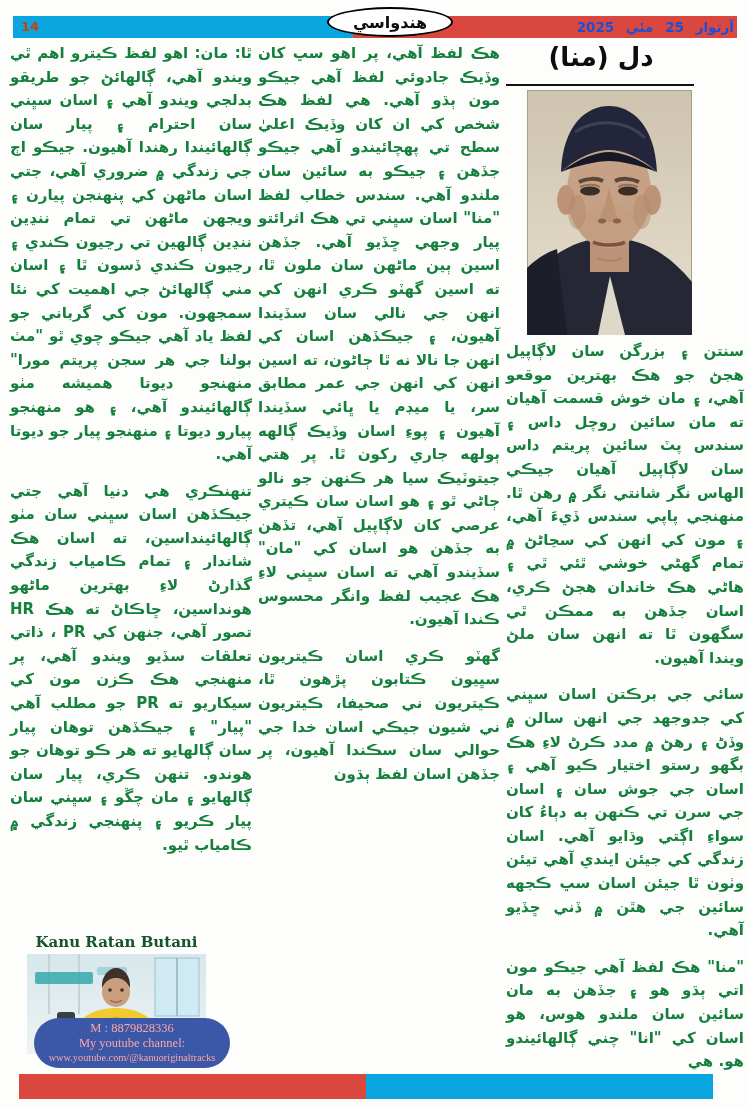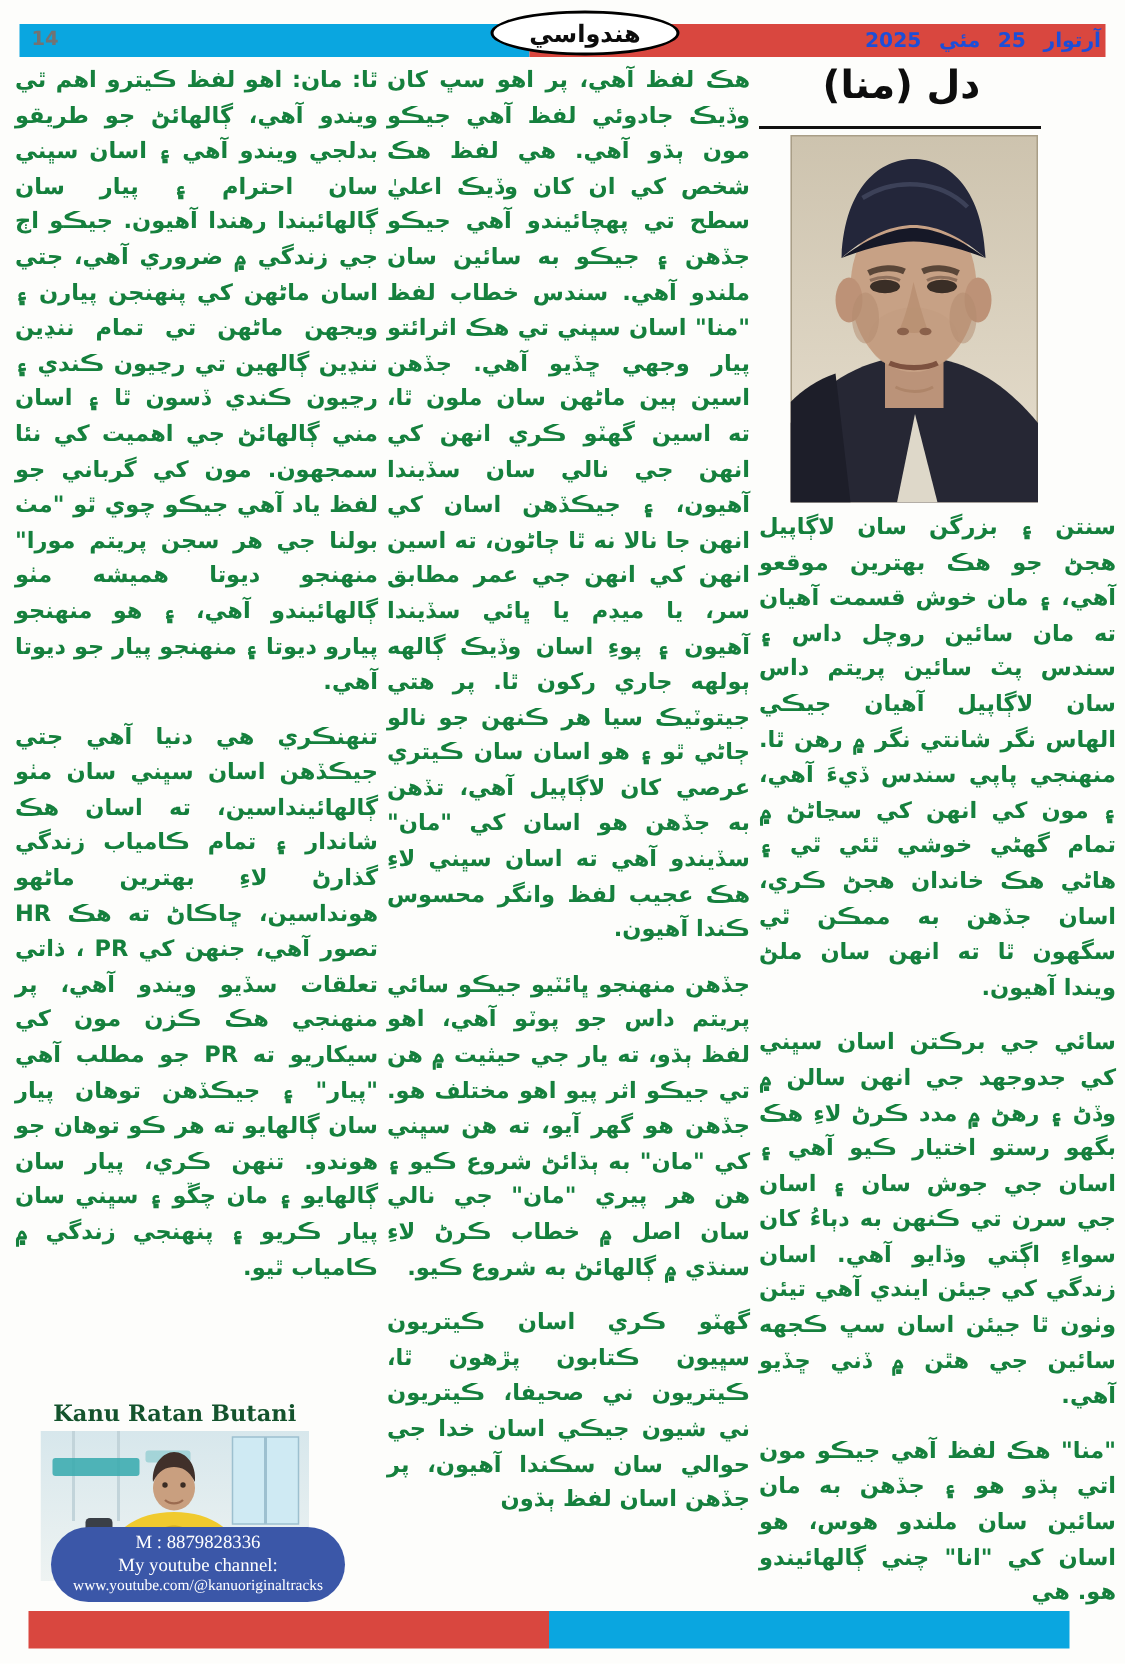--- a/index.html
+++ b/index.html
@@ -6,21 +6,21 @@
   .page {
     position:relative; width:750px; height:1109px;
     background:#fdfdfb; overflow:hidden;
     font-family:"DejaVu Sans", sans-serif; color:#0d0d0d;
   }
   
   .topbar { position:absolute; left:13px; top:16px; width:724px; height:22px; display:flex; }
   .topbar-blue { width:340px; background:#0aa6e0; }
   .topbar-red  { flex:1; background:#d9473f; }
   .page-num {
-    position:absolute; left:21px; top:19px; color:#737373;
+    position:absolute; left:21px; top:19px; color:#c2410c;
     font-weight:bold; font-size:13px;
   }
   .edition-date {
     position:absolute; right:16px; top:19px; color:#1d4ed8;
     font-weight:bold; font-size:13.5px; direction:rtl; word-spacing:7px;
   }
   .logo-oval {
     position:absolute; left:327px; top:7px; width:122px; height:26px;
     background:#fff; border:2.5px solid #000; border-radius:50%;
     display:flex; align-items:center; justify-content:center;
@@ -45,21 +45,21 @@
   #col-left   { left:10px;  top:42px;  width:242px; }
   
   .author-name {
     position:absolute; left:27px; top:933px; width:179px; text-align:center;
     font-family:"DejaVu Serif", serif; font-weight:bold; font-size:15px; color:#14532d;
   }
   .author-photo { position:absolute; left:27px; top:954px; width:179px; height:100px; }
   .contact-pill {
     position:absolute; left:34px; top:1018px; width:196px; height:50px;
     background:#3b57a8; border-radius:50px; z-index:2;
-    color:#ffffff; text-align:center; font-family:"Liberation Serif", serif;
+    color:#fca5a5; text-align:center; font-family:"Liberation Serif", serif;
     padding-top:3px; box-sizing:border-box;
   }
   .contact-pill .line1 { font-size:12.5px; line-height:15px; }
   .contact-pill .line2 { font-size:12.5px; line-height:15px; }
   .contact-pill .line3 { font-size:10.3px; line-height:14px; }
   
   .bottombar { position:absolute; left:19px; top:1074px; width:694px; height:25px; display:flex; }
   .bottombar-red  { width:50%; background:#d9473f; }
   .bottombar-blue { flex:1; background:#0aa6e0; }
 </style>
@@ -127,21 +127,20 @@
   </div>
 
   <div class="col" id="col-right">
     <p>سنتن ۽ بزرگن سان لاڳاپيل هجڻ جو هڪ بهترين موقعو آهي، ۽ مان خوش قسمت آهيان ته مان سائين روچل داس ۽ سندس پٽ سائين پريتم داس سان لاڳاپيل آهيان جيڪي الهاس نگر شانتي نگر ۾ رهن ٿا. منهنجي پاپي سندس ڏيءَ آهي، ۽ مون کي انهن کي سڃاڻڻ ۾ تمام گهڻي خوشي ٿئي ٿي ۽ هاڻي هڪ خاندان هجڻ ڪري، اسان جڏهن به ممڪن ٿي سگهون ٿا ته انهن سان ملڻ ويندا آهيون.</p>
     <p>سائي جي برڪتن اسان سڀني کي جدوجهد جي انهن سالن ۾ وڏڻ ۽ رهڻ ۾ مدد ڪرڻ لاءِ هڪ بگهو رستو اختيار ڪيو آهي ۽ اسان جي جوش سان ۽ اسان جي سرن تي ڪنهن به دٻاءُ کان سواءِ اڳتي وڌايو آهي. اسان زندگي کي جيئن ايندي آهي تيئن وٺون ٿا جيئن اسان سڀ ڪجهه سائين جي هٿن ۾ ڏني ڇڏيو آهي.</p>
     <p>"منا" هڪ لفظ آهي جيڪو مون اتي ٻڌو هو ۽ جڏهن به مان سائين سان ملندو هوس، هو اسان کي "انا" چني ڳالهائيندو هو. هي</p>
   </div>
 
   <div class="col" id="col-middle">
     <p>هڪ لفظ آهي، پر اهو سڀ کان وڏيڪ جادوئي لفظ آهي جيڪو مون ٻڌو آهي. هي لفظ هڪ شخص کي ان کان وڏيڪ اعليٰ سطح تي پهچائيندو آهي جيڪو جڏهن ۽ جيڪو به سائين سان ملندو آهي. سندس خطاب لفظ "منا" اسان سڀني تي هڪ اثرائتو پيار وجهي ڇڏيو آهي. جڏهن اسين ٻين ماڻهن سان ملون ٿا، ته اسين گهٽو ڪري انهن کي انهن جي نالي سان سڏيندا آهيون، ۽ جيڪڏهن اسان کي انهن جا نالا نه ٿا ڄاڻون، ته اسين انهن کي انهن جي عمر مطابق سر، يا ميڊم يا ڀائي سڏيندا آهيون ۽ پوءِ اسان وڏيڪ ڳالهه ٻولهه جاري رکون ٿا. پر هتي جيتوٽيڪ سيا هر ڪنهن جو نالو ڄاڻي ٿو ۽ هو اسان سان ڪيتري عرصي کان لاڳاپيل آهي، تڏهن به جڏهن هو اسان کي "مان" سڏيندو آهي ته اسان سڀني لاءِ هڪ عجيب لفظ وانگر محسوس ڪندا آهيون.</p>
-    <p>جڏهن منهنجو ڀائٽيو جيڪو سائي پريتم داس جو پوٽو آهي، اهو لفظ ٻڌو، ته يار جي حيثيت ۾ هن تي جيڪو اثر پيو اهو مختلف هو. جڏهن هو گهر آيو، ته هن سڀني کي "مان" به ٻڌائڻ شروع ڪيو ۽ هن هر پيري "مان" جي نالي سان اصل ۾ خطاب ڪرڻ لاءِ سنڌي ۾ ڳالهائڻ به شروع ڪيو.</p>
     <p>گهٽو ڪري اسان ڪيتريون سڀيون ڪتابون پڙهون ٿا، ڪيتريون ني صحيفا، ڪيتريون ني شيون جيڪي اسان خدا جي حوالي سان سڪندا آهيون، پر جڏهن اسان لفظ ٻڌون</p>
   </div>
 
   <div class="col" id="col-left">
     <p>ٿا: مان: اهو لفظ ڪيترو اهم ٿي ويندو آهي، ڳالهائڻ جو طريقو بدلجي ويندو آهي ۽ اسان سڀني سان احترام ۽ پيار سان ڳالهائيندا رهندا آهيون. جيڪو اڄ جي زندگي ۾ ضروري آهي، جتي اسان ماڻهن کي پنهنجن پيارن ۽ ويجهن ماڻهن تي تمام ننڍين ننڍين ڳالهين تي رڃيون ڪندي ۽ رڃيون ڪندي ڏسون ٿا ۽ اسان مني ڳالهائڻ جي اهميت کي نئا سمجهون. مون کي گرباني جو لفظ ياد آهي جيڪو چوي ٿو "مٺ بولنا جي هر سجن پريتم مورا" منهنجو ديوتا هميشه مٺو ڳالهائيندو آهي، ۽ هو منهنجو پيارو ديوتا ۽ منهنجو پيار جو ديوتا آهي.</p>
     <p>تنهنڪري هي دنيا آهي جتي جيڪڏهن اسان سڀني سان مٺو ڳالهائينداسين، ته اسان هڪ شاندار ۽ تمام ڪامياب زندگي گذارڻ لاءِ بهترين ماڻهو هونداسين، ڇاڪاڻ ته هڪ HR تصور آهي، جنهن کي PR ، ذاتي تعلقات سڏيو ويندو آهي، پر منهنجي هڪ ڪزن مون کي سيکاريو ته PR جو مطلب آهي "پيار" ۽ جيڪڏهن توهان پيار سان ڳالهايو ته هر ڪو توهان جو هوندو. تنهن ڪري، پيار سان ڳالهايو ۽ مان چڱو ۽ سڀني سان پيار ڪريو ۽ پنهنجي زندگي ۾ ڪامياب ٿيو.</p>
   </div>
 
   <div class="author-name">Kanu Ratan Butani</div>
   <div class="author-photo">

